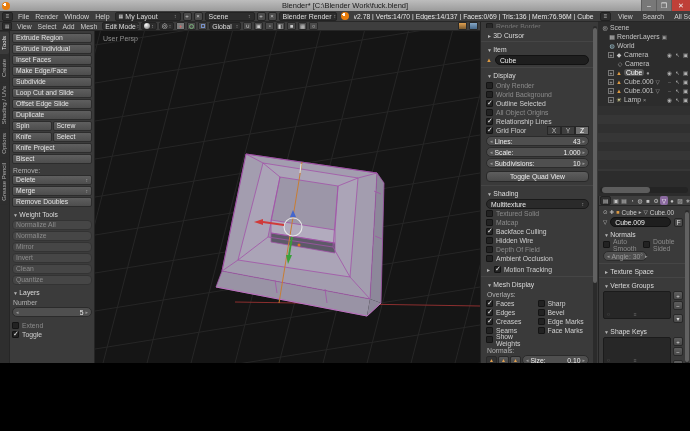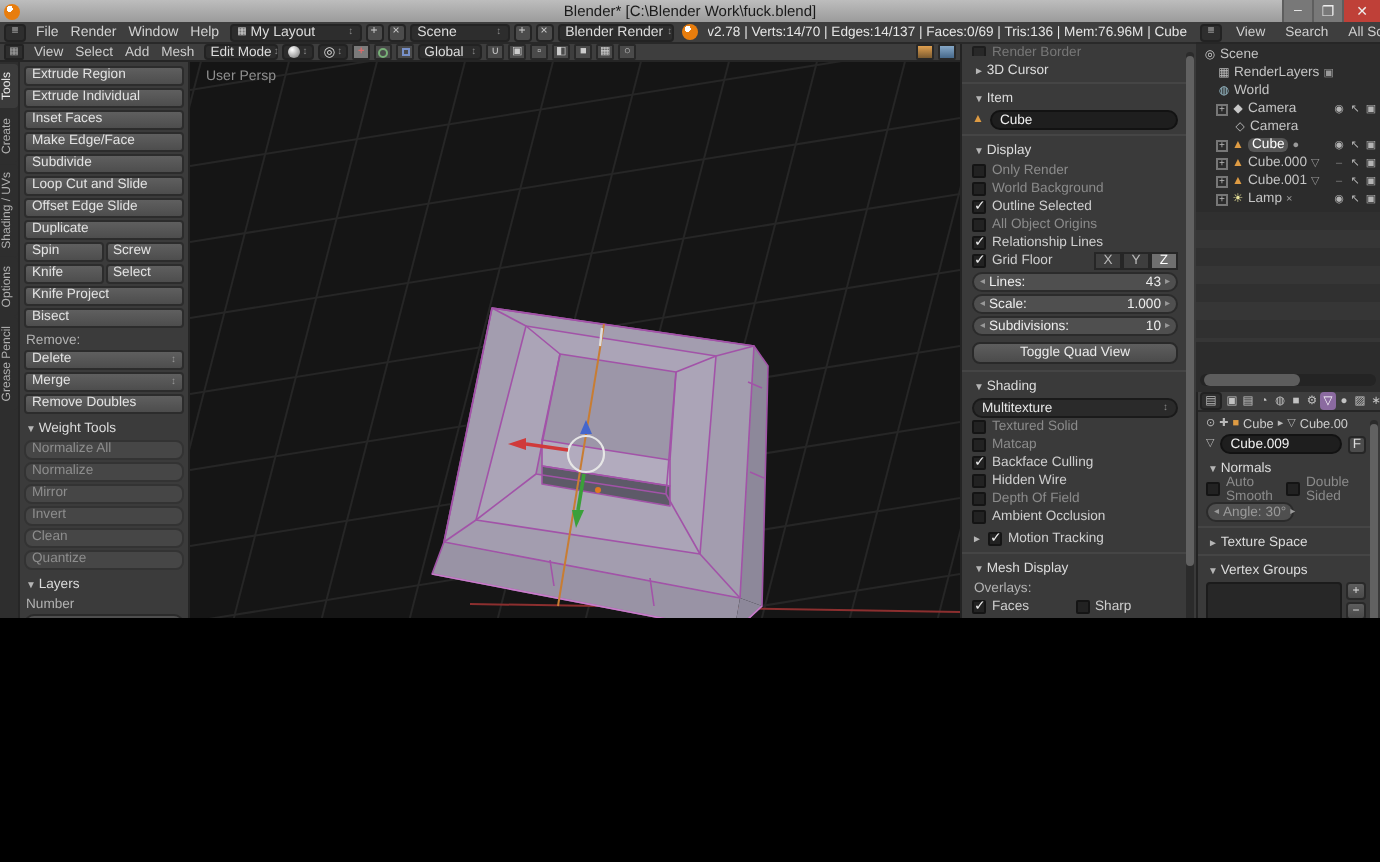--- a/index.html
+++ b/index.html
@@ -1,17 +1,17 @@
 <!DOCTYPE html>
 <html><head>
 <meta charset="utf-8">
 <style>
 *{box-sizing:border-box;margin:0;padding:0}
 body{margin:0;background:#000}
-.app{position:relative;width:690px;height:309px;background:#141414;font-family:"Liberation Sans","DejaVu Sans",sans-serif;font-size:8px;color:#c8c8c8;overflow:hidden}
+.app{position:relative;width:690px;height:363px;background:#141414;font-family:"Liberation Sans","DejaVu Sans",sans-serif;font-size:8px;color:#c8c8c8;overflow:hidden}
 
 
 .titlebar{position:absolute;left:0;top:0;width:690px;height:11px;background:linear-gradient(#bdbdbd,#9b9b9b);display:flex;align-items:center;color:#1a1a1a;z-index:30}
 .blogo{width:8px;height:8px;margin-left:2px;border-radius:50%;background:radial-gradient(circle at 35% 30%,#fff 0 1.5px,#e87d0d 1.5px 100%);flex:none}
 .title-text{position:absolute;left:0;right:0;text-align:center;font-size:7.5px}
 .winbtns{margin-left:auto;display:flex;height:11px;z-index:2}
 .winbtn{width:15px;display:flex;align-items:center;justify-content:center;font-size:7px;color:#eee;background:#787878;border-left:1px solid #5e5e5e}
 .winbtn.close{background:#bf4038;width:19px}
 
 

